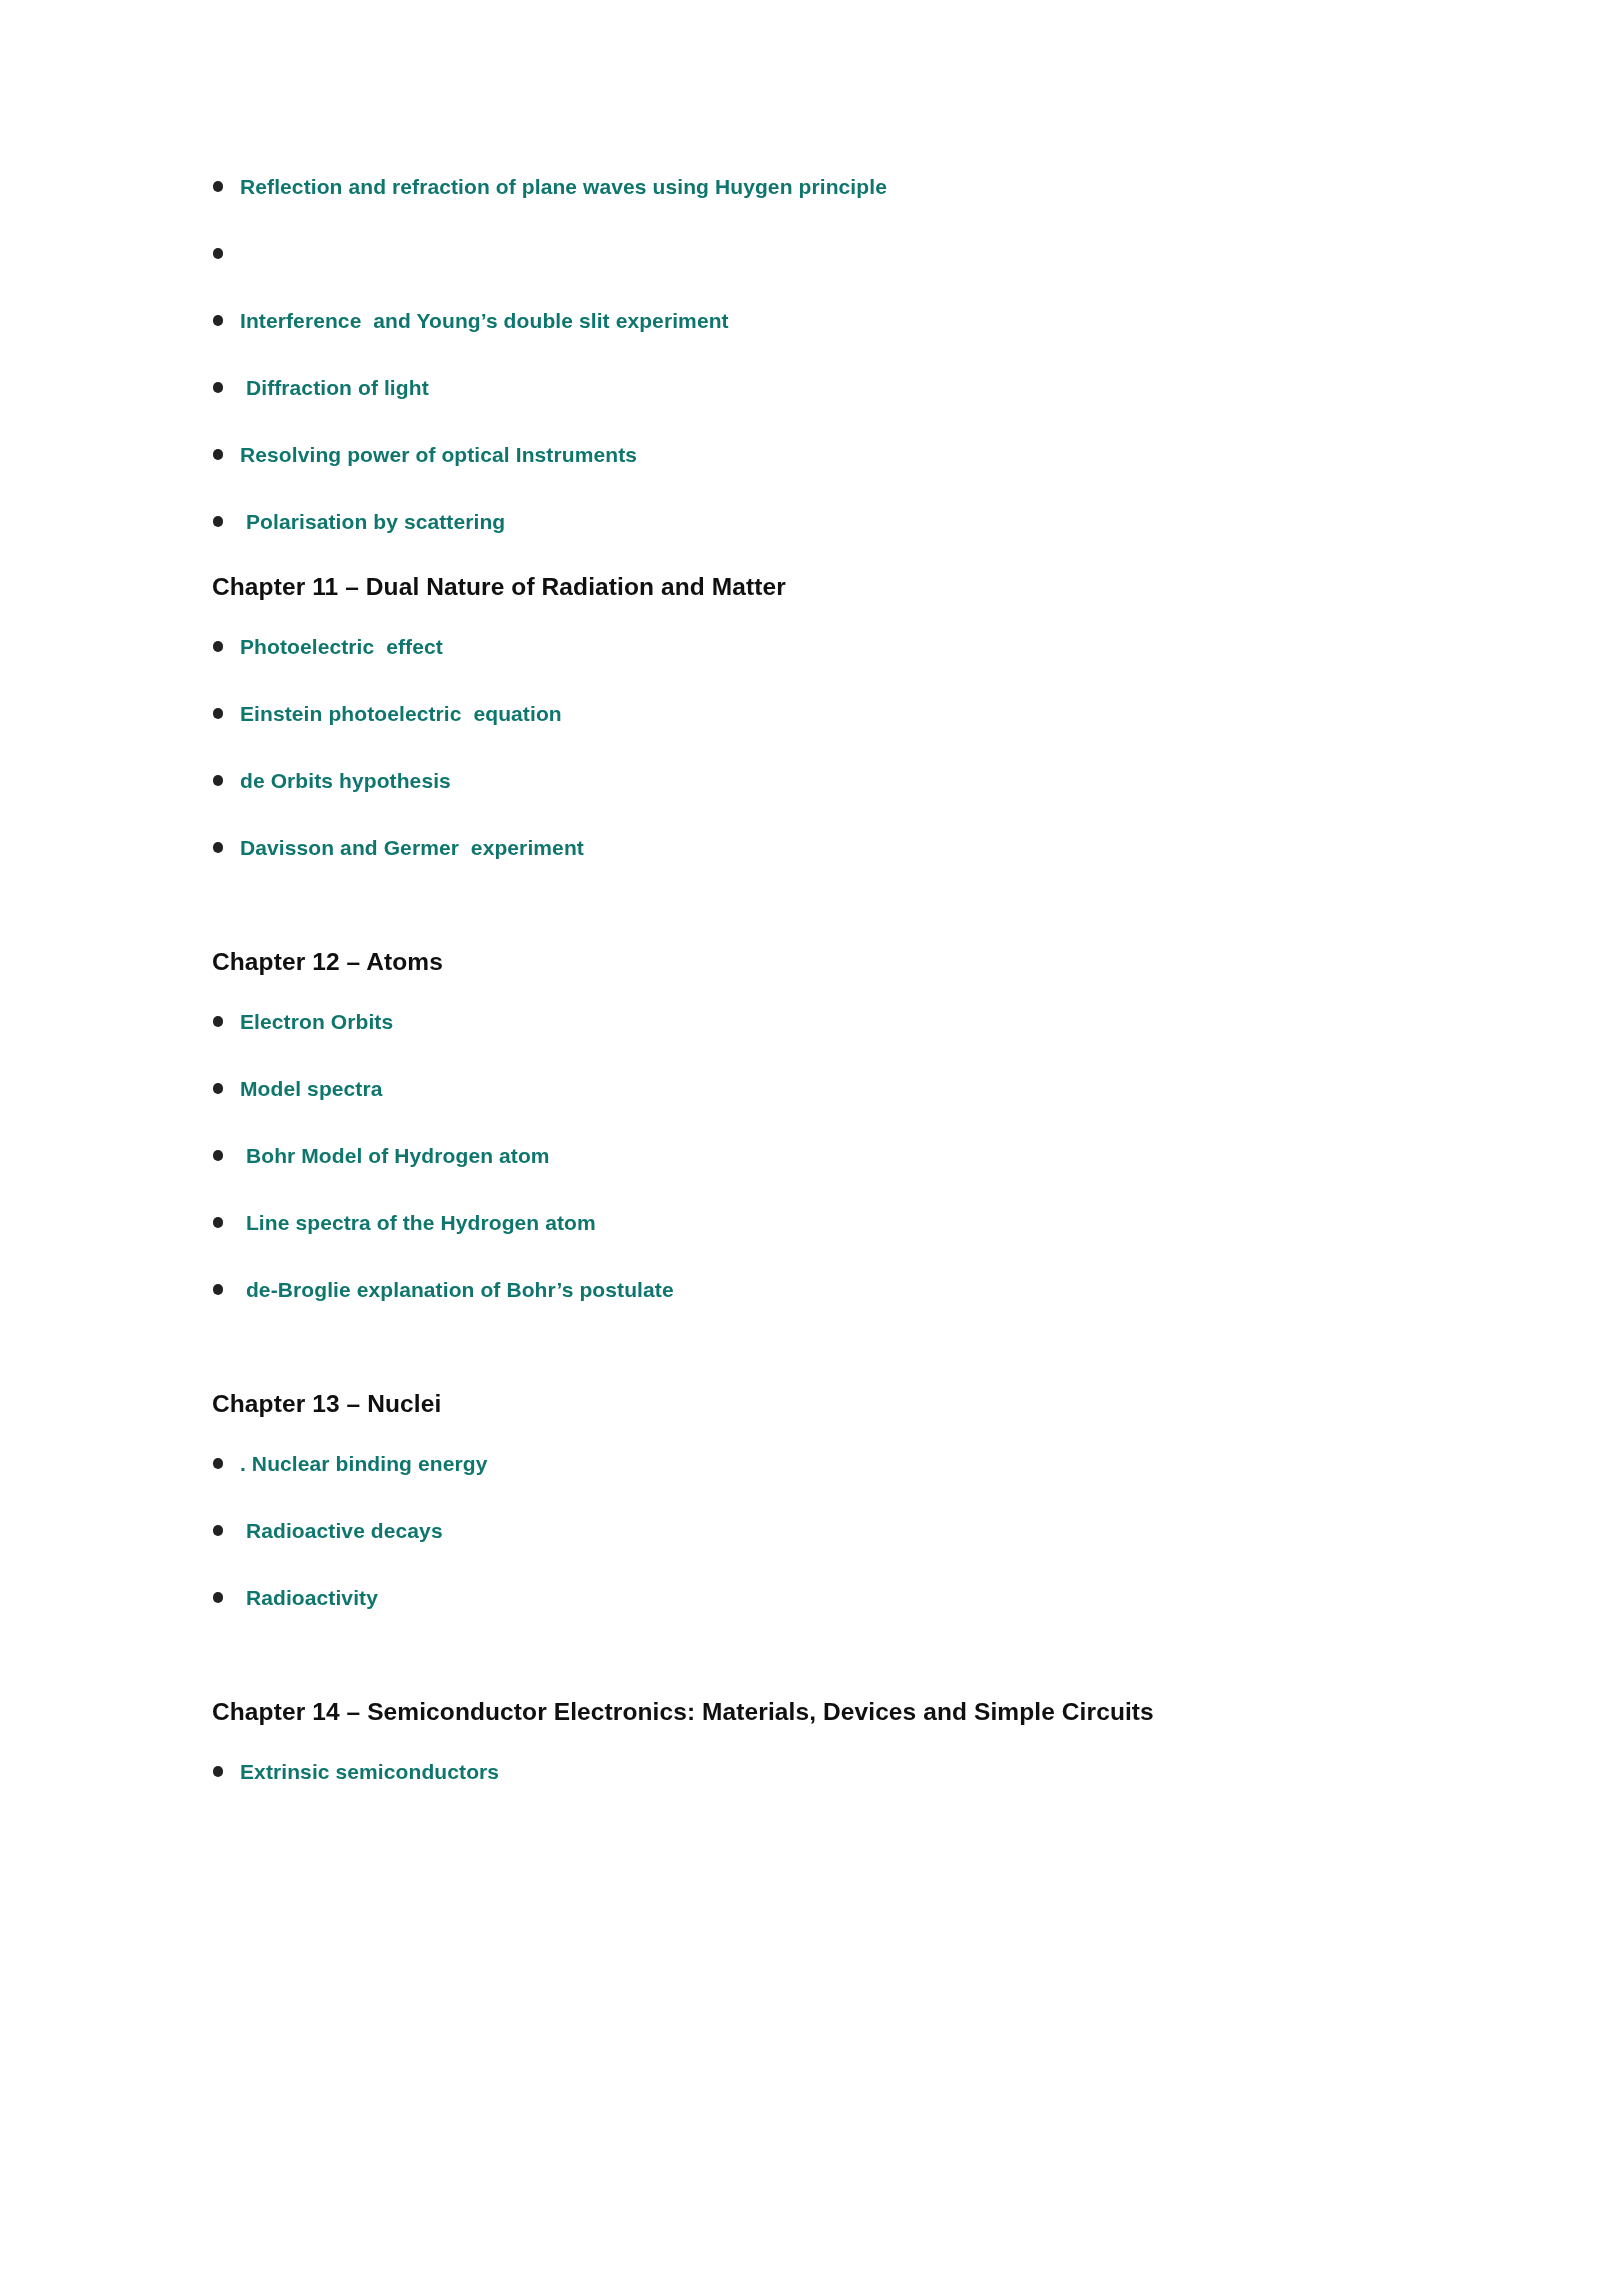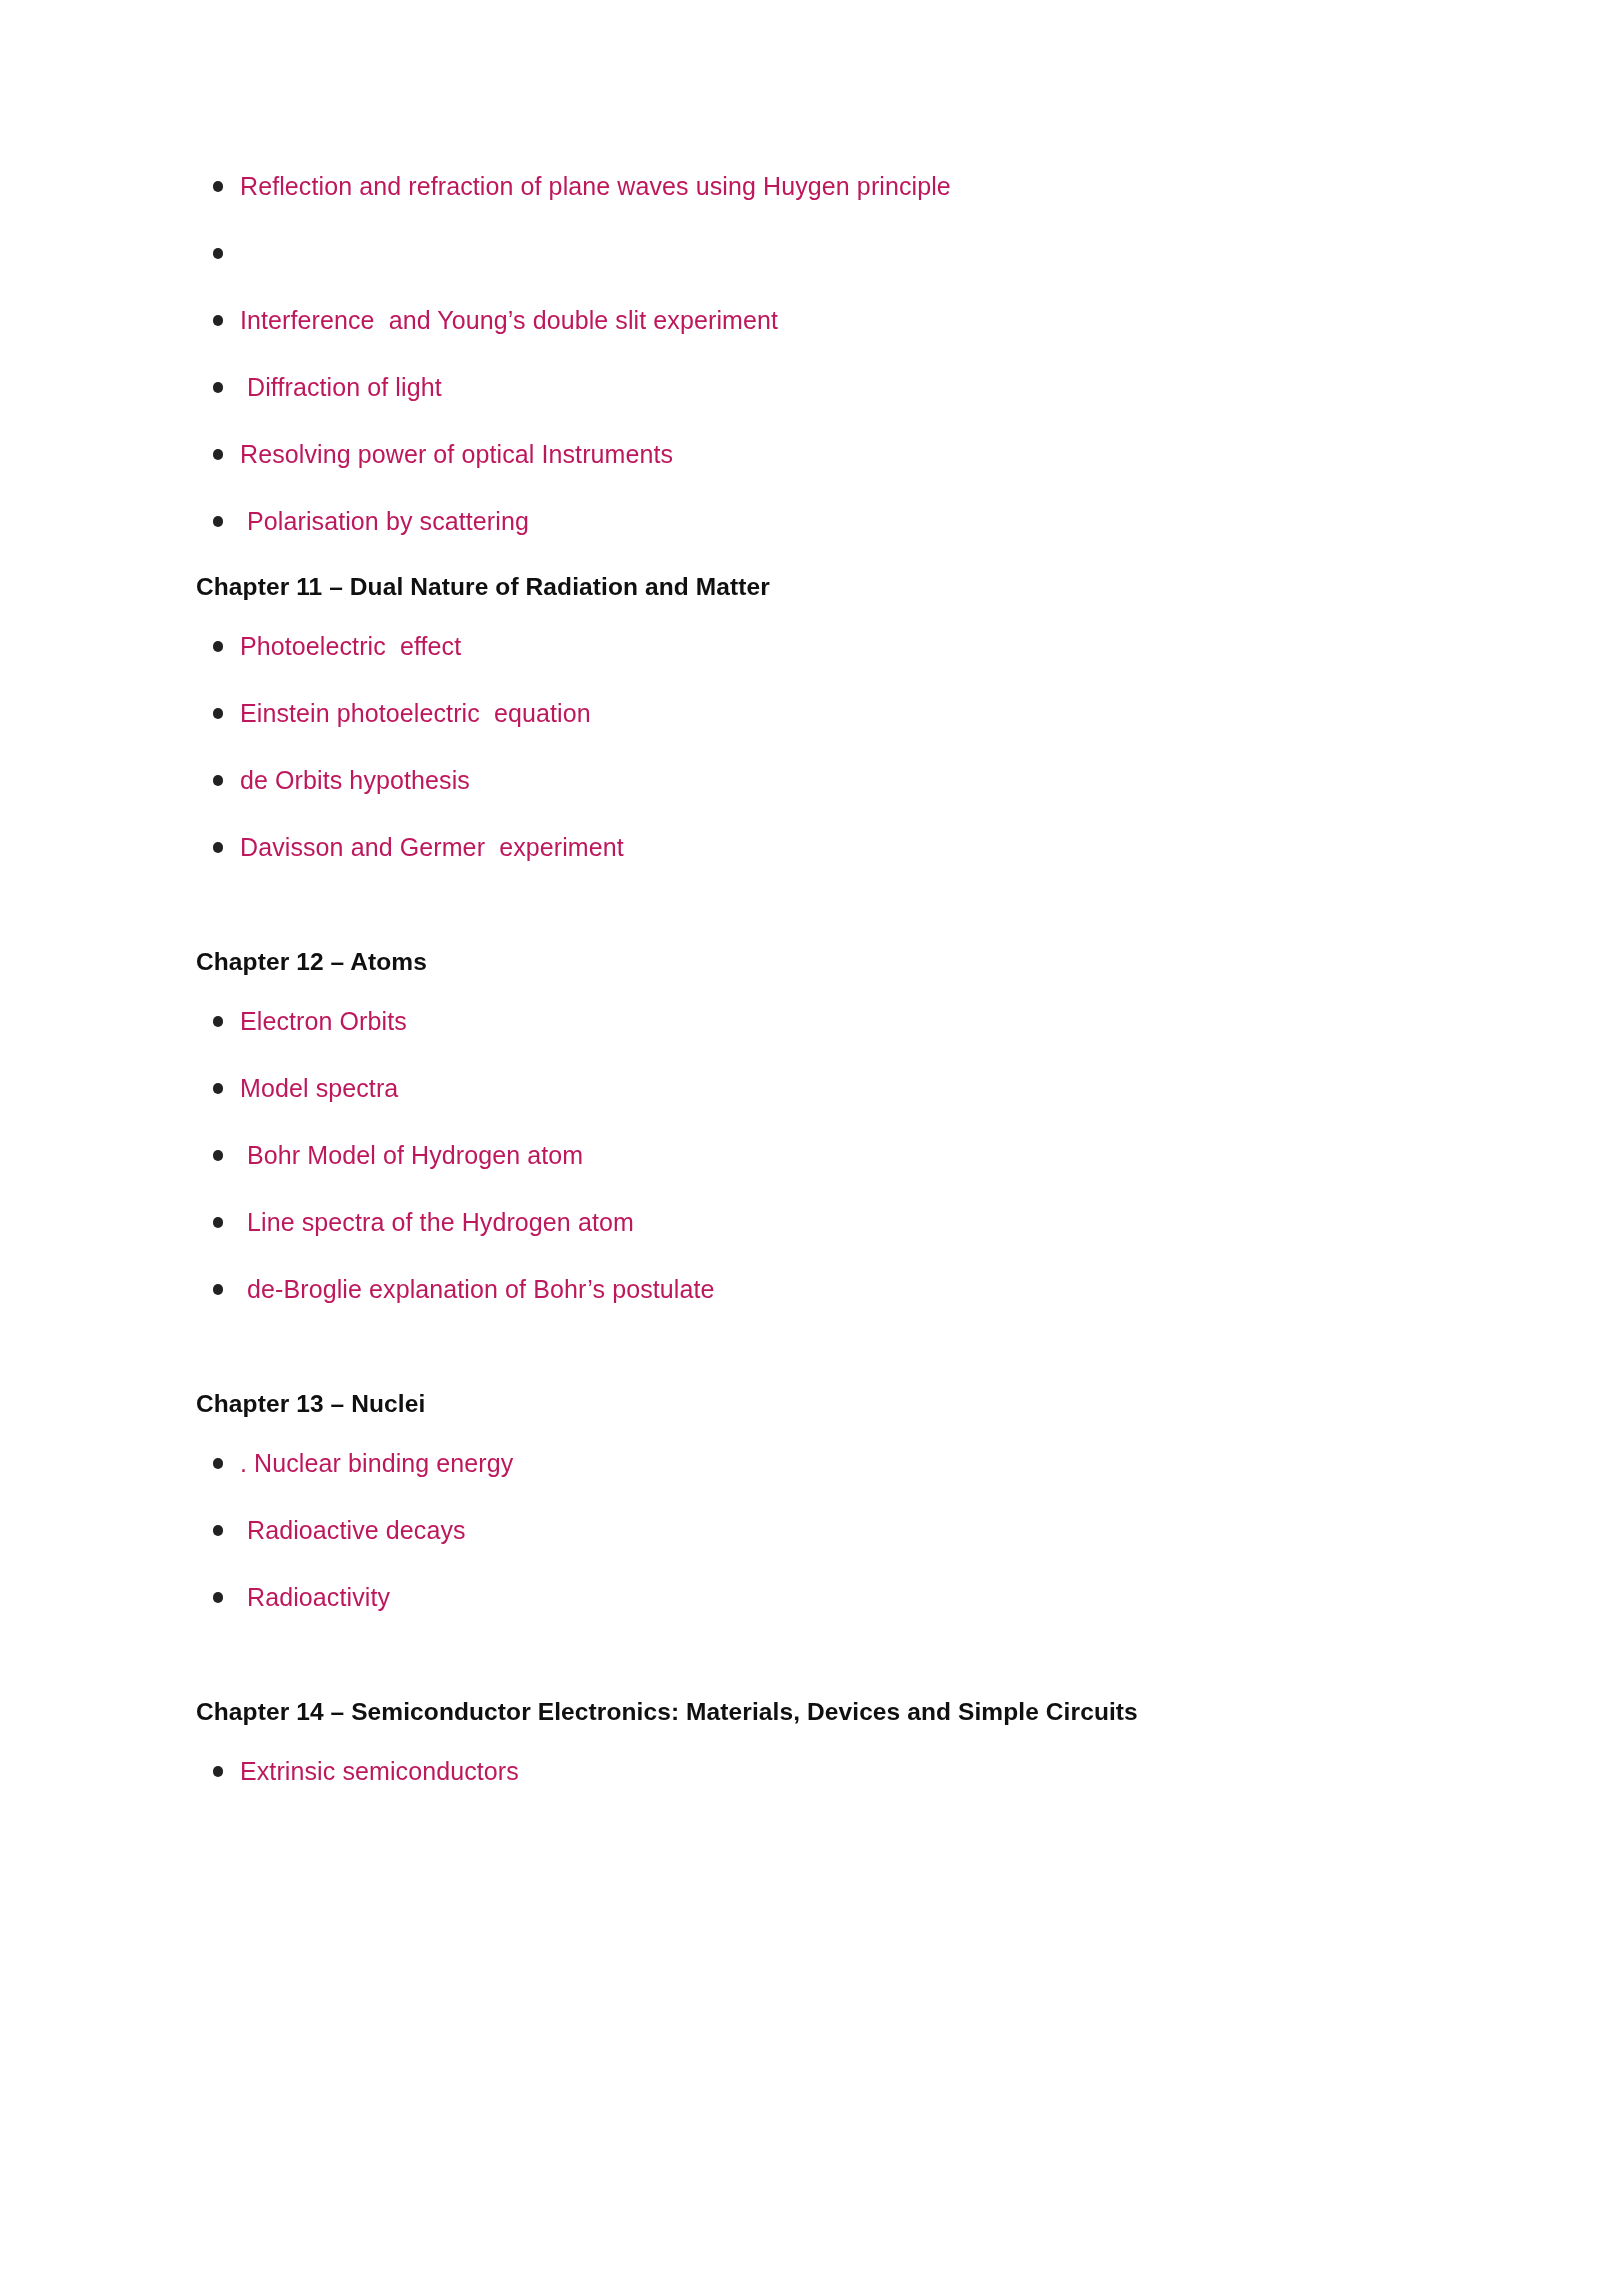--- a/index.html
+++ b/index.html
@@ -53,36 +53,36 @@
 
   .bullet-item .bullet-dot span.dot {
     display: block;
     width: 10.3px;
     height: 10.3px;
     background: #222222;
     border-radius: 50%;
   }
 
   .bullet-item .bullet-text {
-    font-size: 25px;
+    font-size: 21px;
     line-height: 39px;
-    color: #be185d;
+    color: #0f766e;
     letter-spacing: 0.1px;
-    font-weight: 400;
+    font-weight: 700;
     white-space: pre;
   }
 
   
   .chapter-heading {
     font-size: 24.5px;
     line-height: 36px;
     font-weight: 700;
     color: #101010;
     letter-spacing: 0.1px;
-    margin: 0 0 22px 0;
+    margin: 0 0 22px 16px;
     padding: 0;
     white-space: pre;
   }
 
   .group {
     margin: 0;
     padding: 0;
   }
 
   .spacer-lg {

